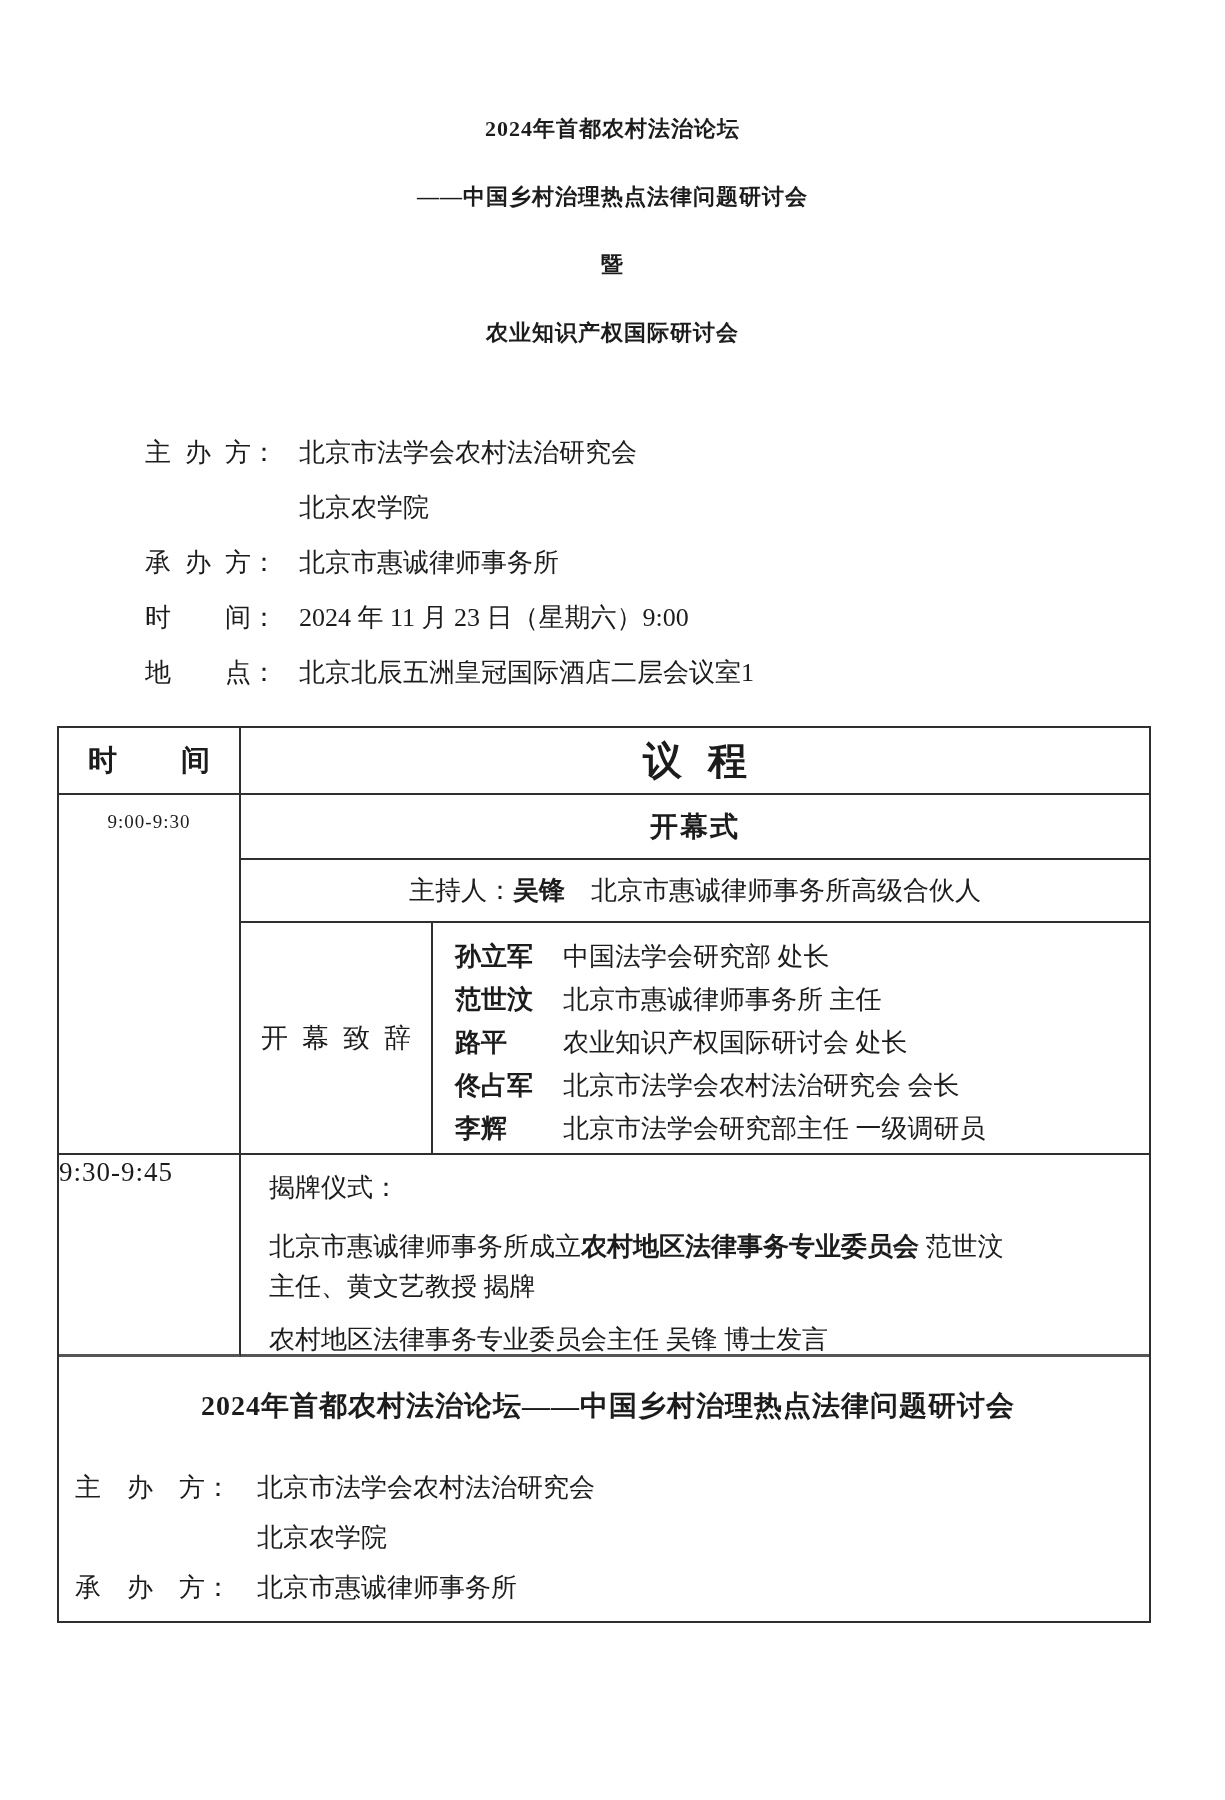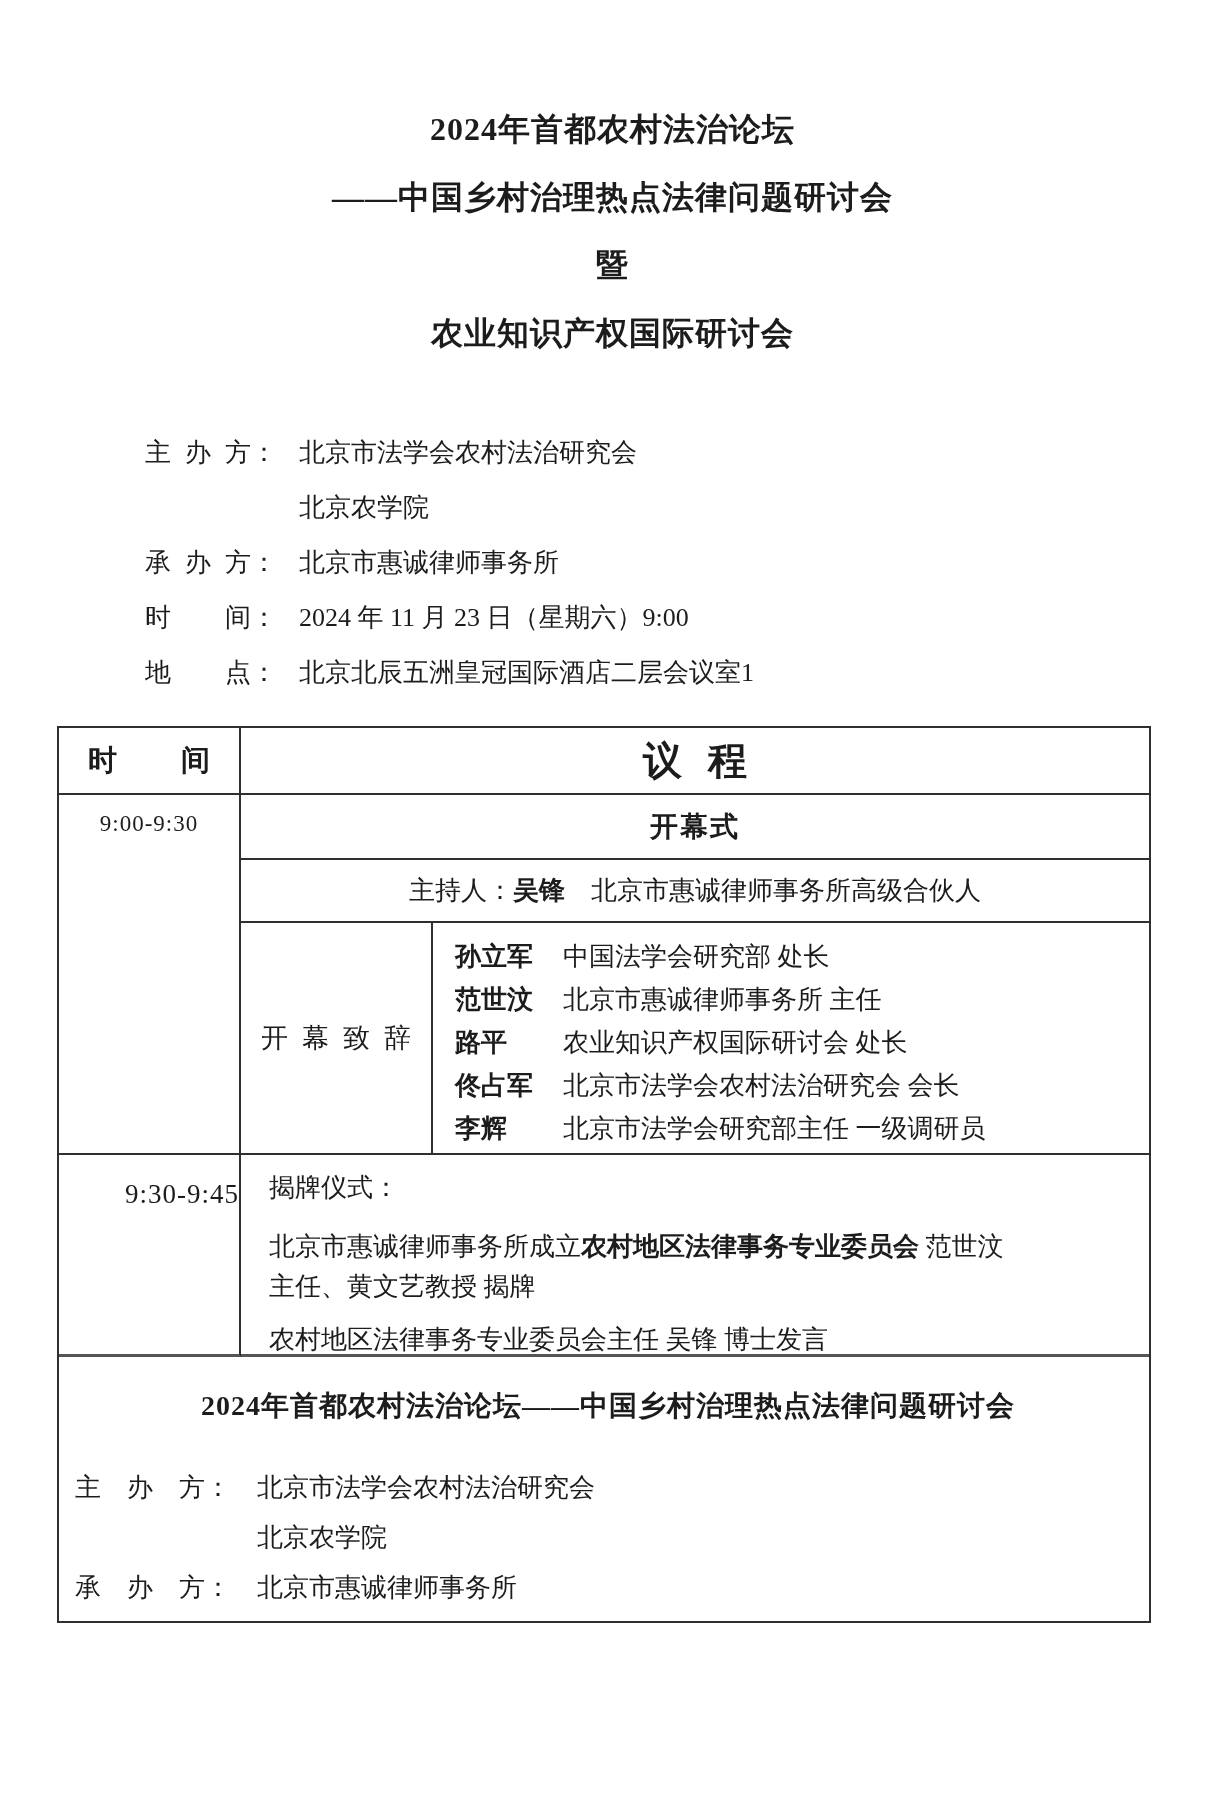--- a/index.html
+++ b/index.html
@@ -6,21 +6,21 @@
   body{
     width:1225px;height:1800px;background:#ffffff;color:#1c1c1c;
     font-family:"Liberation Serif","DejaVu Serif",serif;
     position:relative;overflow:hidden;
   }
   .page{width:1225px;height:1800px;}
 
   
   .doc-title{padding-top:95px;text-align:center;}
   .doc-title .t-line{
-    font-size:32px;font-weight:bold;line-height:68px;letter-spacing:1px;
+    font-size:22px;font-weight:bold;line-height:68px;letter-spacing:1px;
   }
 
   
   .info{margin:58px 0 0 145px;font-size:26px;}
   .info-row{height:55px;line-height:55px;white-space:nowrap;}
   .ilabel{
     display:inline-block;width:106px;vertical-align:top;
     text-align:justify;text-align-last:justify;
   }
   .icolon{display:inline-block;width:26px;}
@@ -40,22 +40,22 @@
   .b-r{border-right:2px solid #2f2f2f;}
   .b-b{border-bottom:2px solid #2f2f2f;}
   .b-b-thick{border-bottom:3px solid #555;}
 
   .h-time{grid-area:1/1/2/2;display:flex;align-items:center;justify-content:center;}
   .h-time .jspan{width:122px;font-weight:bold;font-size:29px;}
   .h-agenda{grid-area:1/2/2/4;display:flex;align-items:center;justify-content:center;}
   .h-agenda .jspan{width:104px;font-weight:bold;font-size:39px;}
   .jspan{display:inline-block;text-align:justify;text-align-last:justify;}
 
-  .t1cell{grid-area:2/1/5/2;text-align:center;padding-top:16px;font-size:23px;letter-spacing:1px;}
-  .t2cell{grid-area:5/1/6/2;text-align:right;padding-top:24px;font-size:27px;letter-spacing:1px;}
+  .t1cell{grid-area:2/1/5/2;text-align:center;padding-top:16px;font-size:19px;letter-spacing:1px;}
+  .t2cell{grid-area:5/1/6/2;text-align:left;padding-top:2px;font-size:27px;letter-spacing:1px;}
 
   .opening{grid-area:2/2/3/4;display:flex;align-items:center;justify-content:center;
            font-weight:bold;font-size:28px;letter-spacing:2px;}
   .host{grid-area:3/2/4/4;display:flex;align-items:center;justify-content:center;white-space:nowrap;}
   .host .hname{font-weight:bold;}
   .host .hdesc{margin-left:26px;}
 
   .speech-label{grid-area:4/2/5/3;display:flex;align-items:center;justify-content:center;font-size:27px;}
   .speech-label .jspan{width:150px;}
   .speakers{grid-area:4/3/5/4;padding:12px 0 0 22px;}

